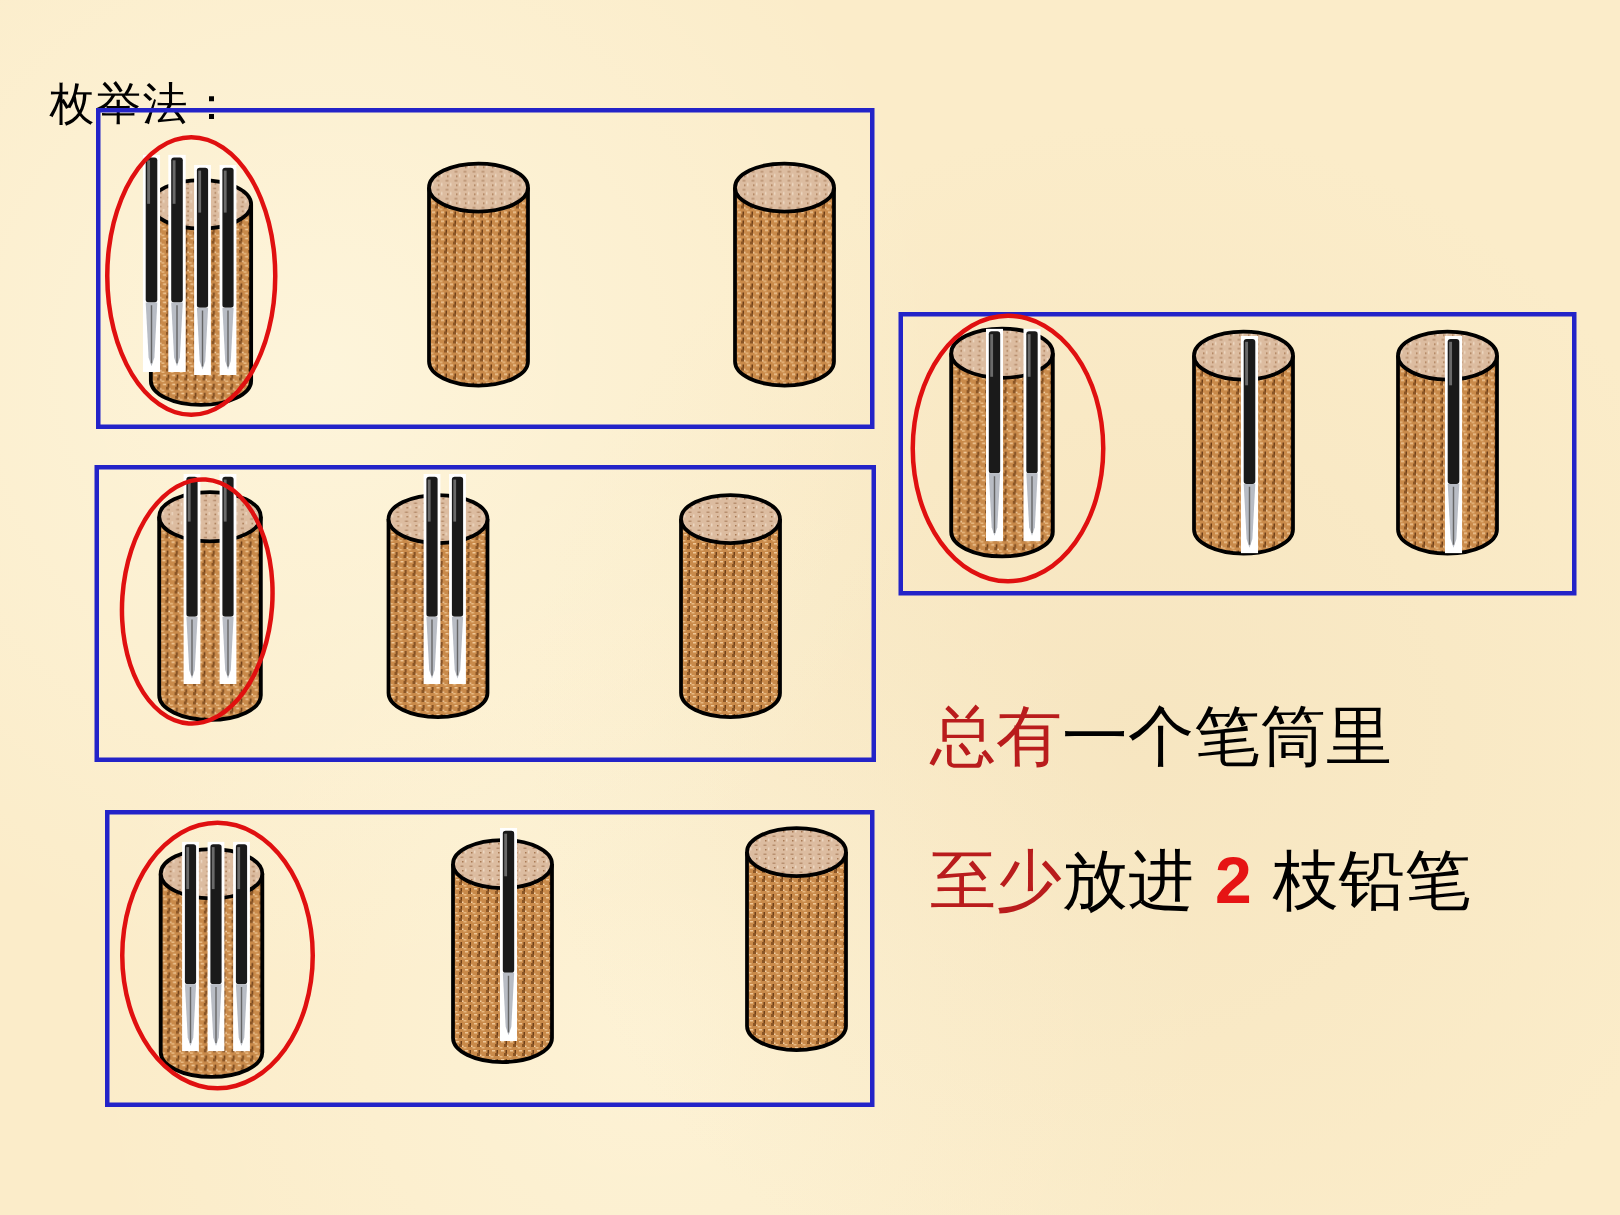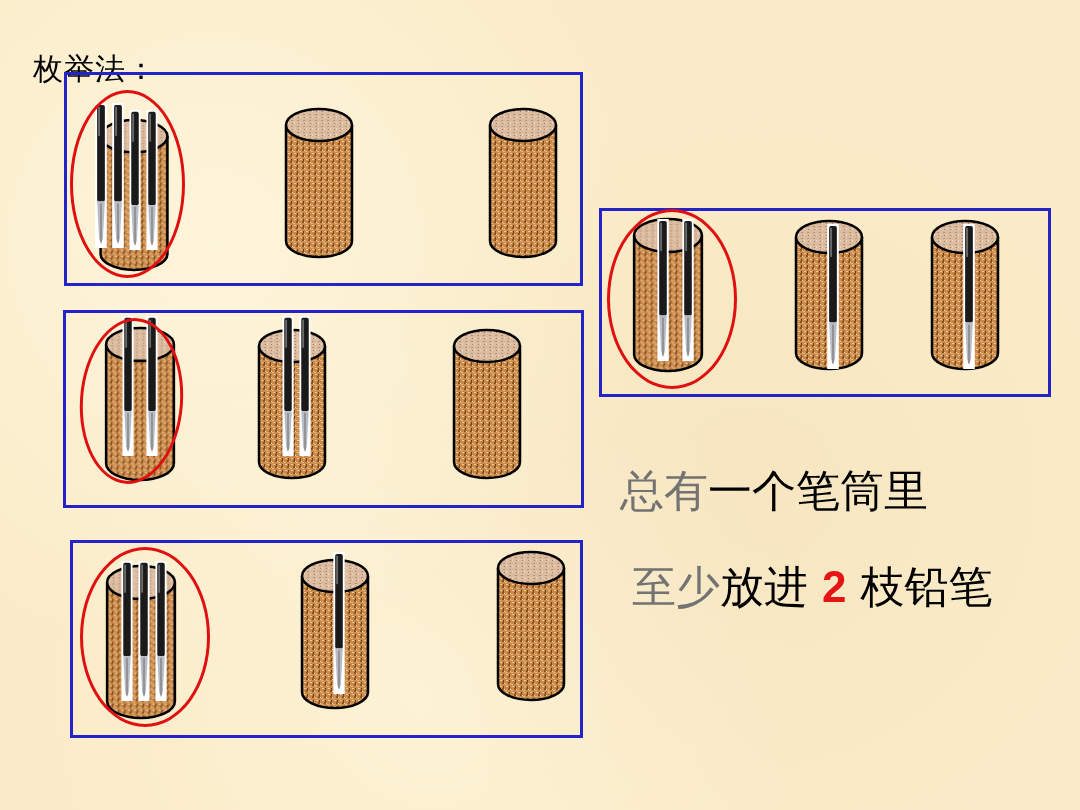--- a/index.html
+++ b/index.html
@@ -8,21 +8,21 @@
     background-image:
       radial-gradient(circle at 20% 30%, rgba(255,250,230,0.6) 0, rgba(255,250,230,0) 40%),
       radial-gradient(circle at 70% 60%, rgba(240,220,180,0.4) 0, rgba(240,220,180,0) 45%),
       radial-gradient(circle at 40% 85%, rgba(255,248,225,0.5) 0, rgba(255,248,225,0) 40%);
     font-family:"DejaVu Sans","Liberation Sans",sans-serif;}
   .title{position:absolute;left:33px;top:16px;font-family:"DejaVu Serif","Liberation Serif",serif;font-size:30px;color:#000;letter-spacing:1px;margin-top:33px;}
   .panel{position:absolute;border:3px solid #2323c8;box-sizing:border-box;}
   .cup{position:absolute;}
   .ring{position:absolute;border:3px solid #e01010;border-radius:50%;box-sizing:border-box;}
   .line{position:absolute;font-size:44px;font-weight:normal;color:#000;white-space:nowrap;font-family:"DejaVu Sans","Liberation Sans",sans-serif;}
-  .red{color:#737373;text-align:center;}
+  .red{color:#b91c1c;text-align:center;}
   .num{color:#e61414;font-weight:bold;font-family:"Liberation Sans",sans-serif;}
 </style>
 </head>
 <body>
 
 <div class="title">枚举法：</div>
 
 <svg width="0" height="0" style="position:absolute">
   <defs>
     <pattern id="cork" width="6" height="6" patternUnits="userSpaceOnUse">
@@ -145,15 +145,15 @@
 <svg class="cup" style="left:930px;top:217px" width="70" height="156">
     <use href="#cyl"></use>
   </svg>
 <svg class="cup" style="left:963px;top:224px" width="12" height="145">
     <use href="#pen"></use>
   </svg>
 
 <div class="line" style="left:620px;top:462px;">
   <span class="red">总有</span><span>一个笔筒里</span>
 </div>
-<div class="line" style="left:620px;top:558px;margin-left:12px;">
+<div class="line" style="left:620px;top:558px;">
   <span class="red">至少</span><span style="white-space:pre">放进 </span><span class="num">2</span><span style="white-space:pre"> 枝铅笔</span>
 </div>
 
 </body></html>

